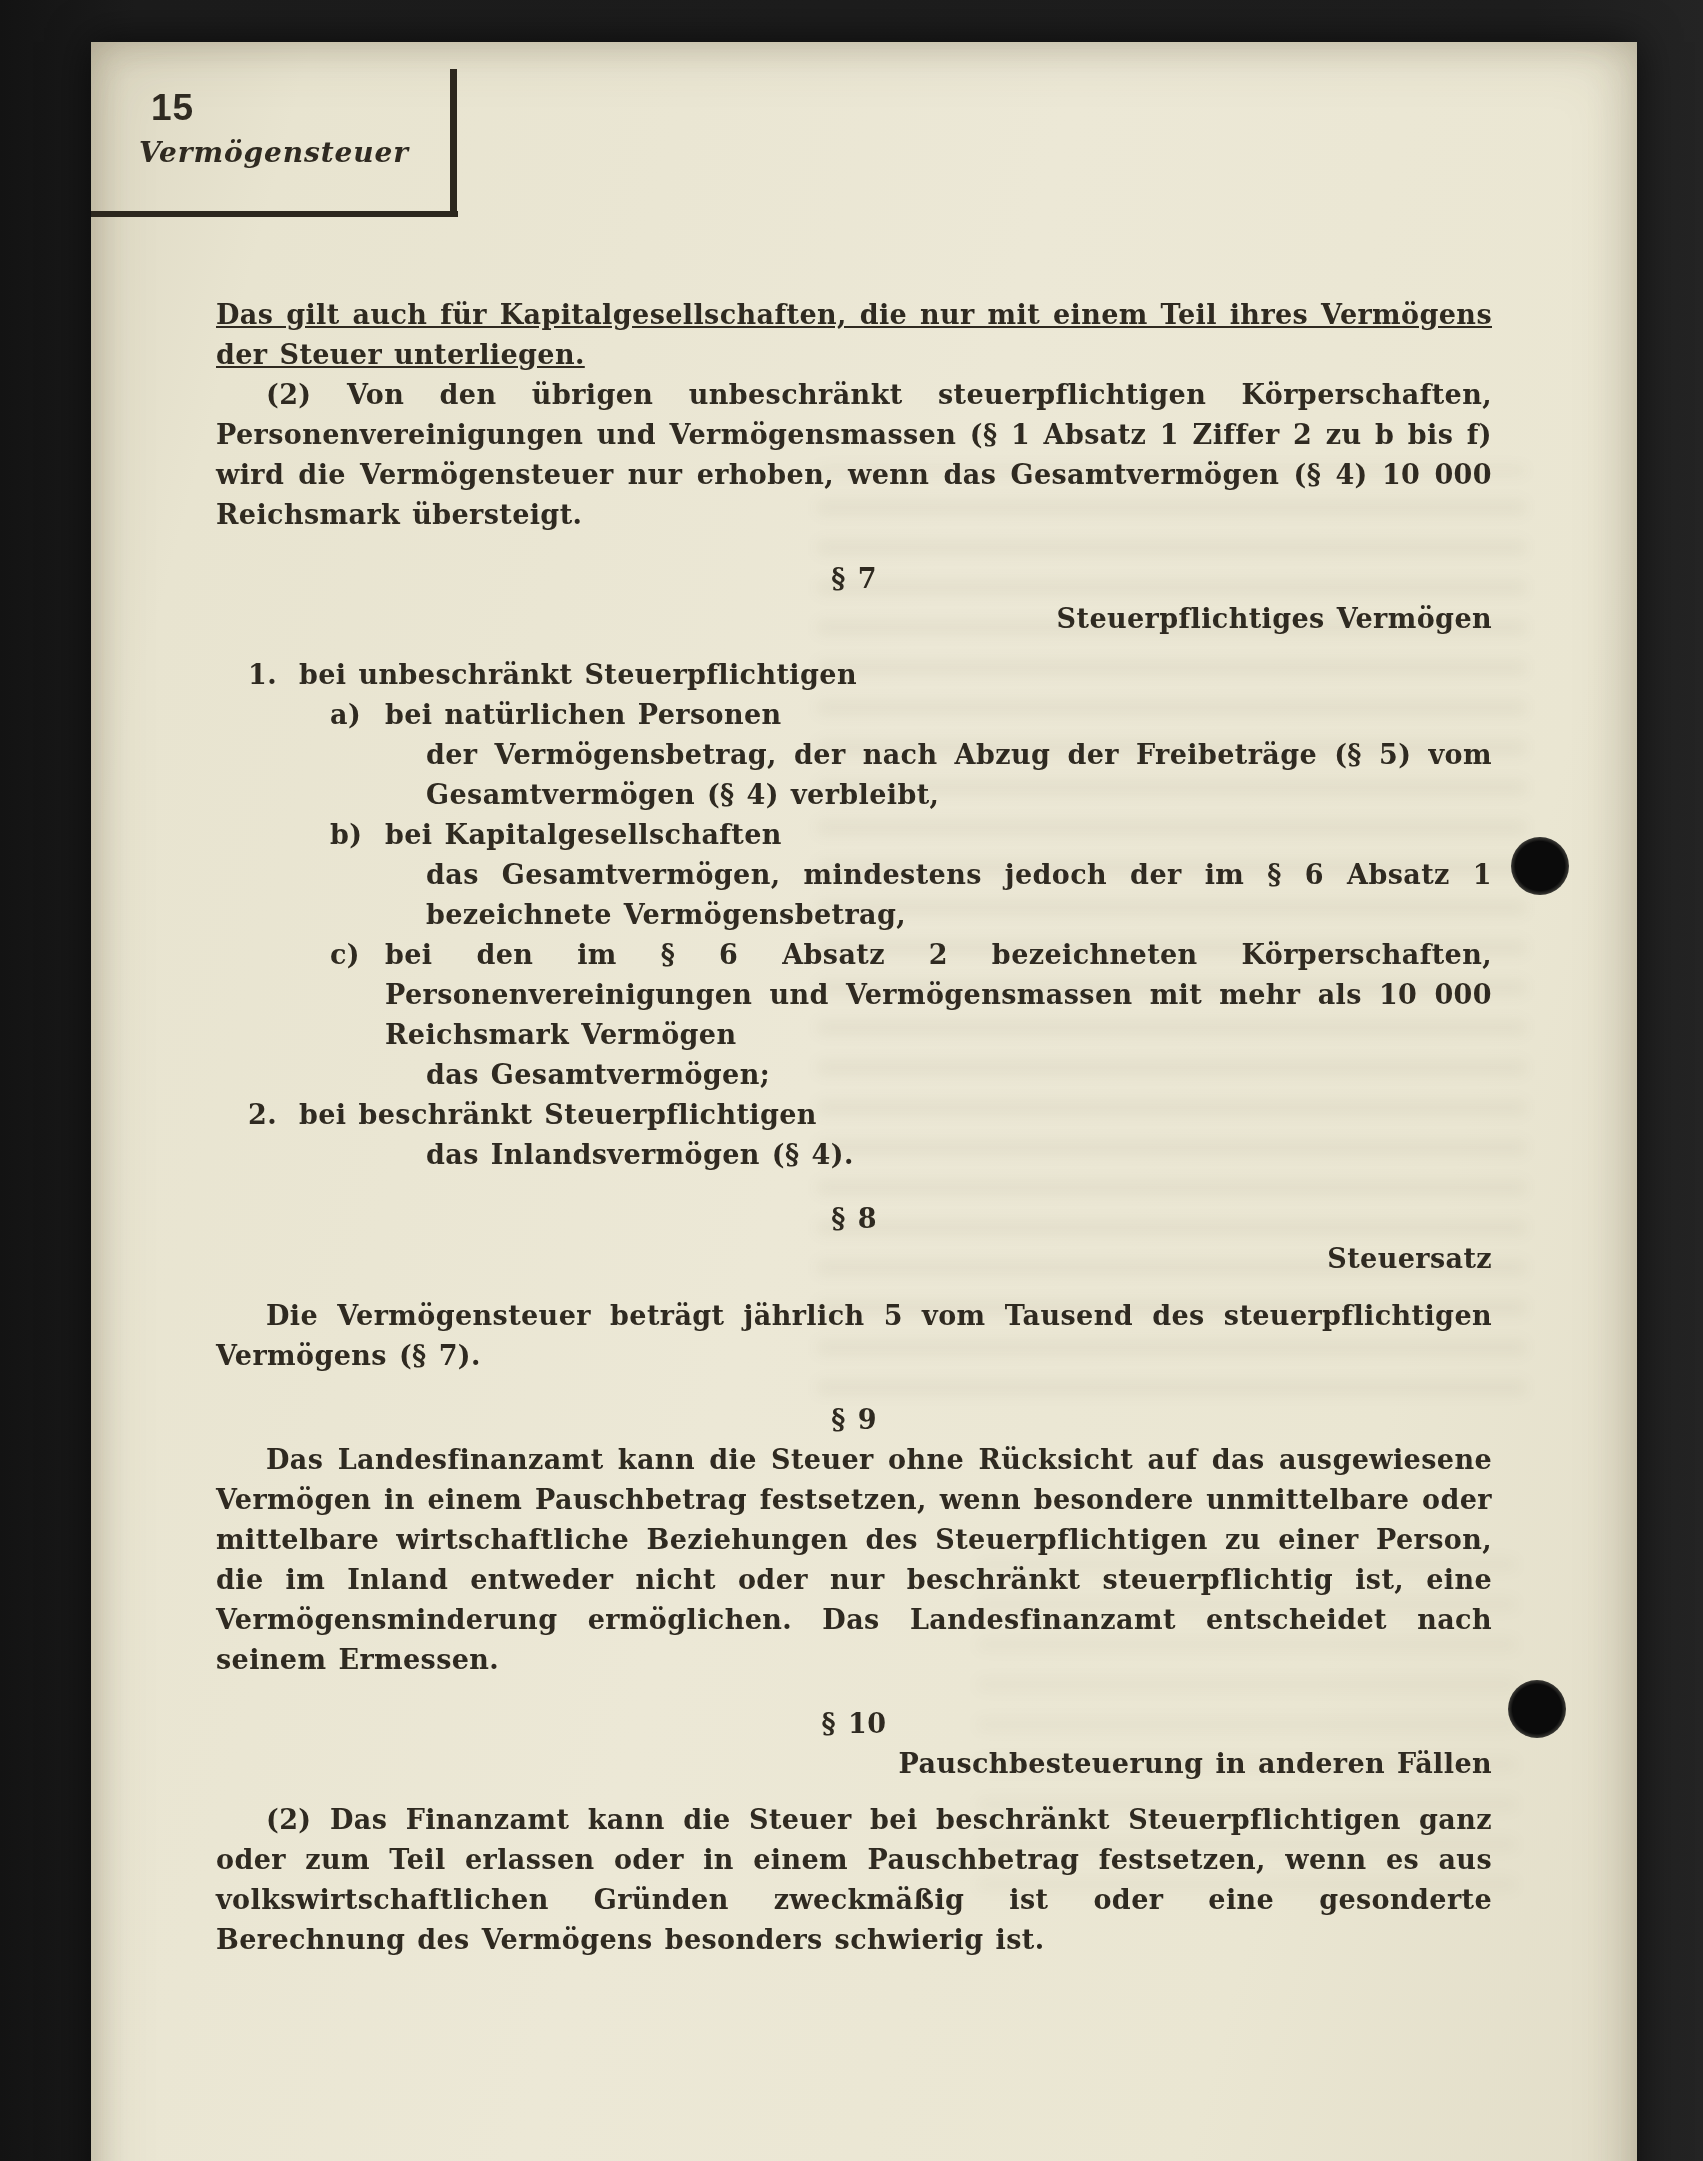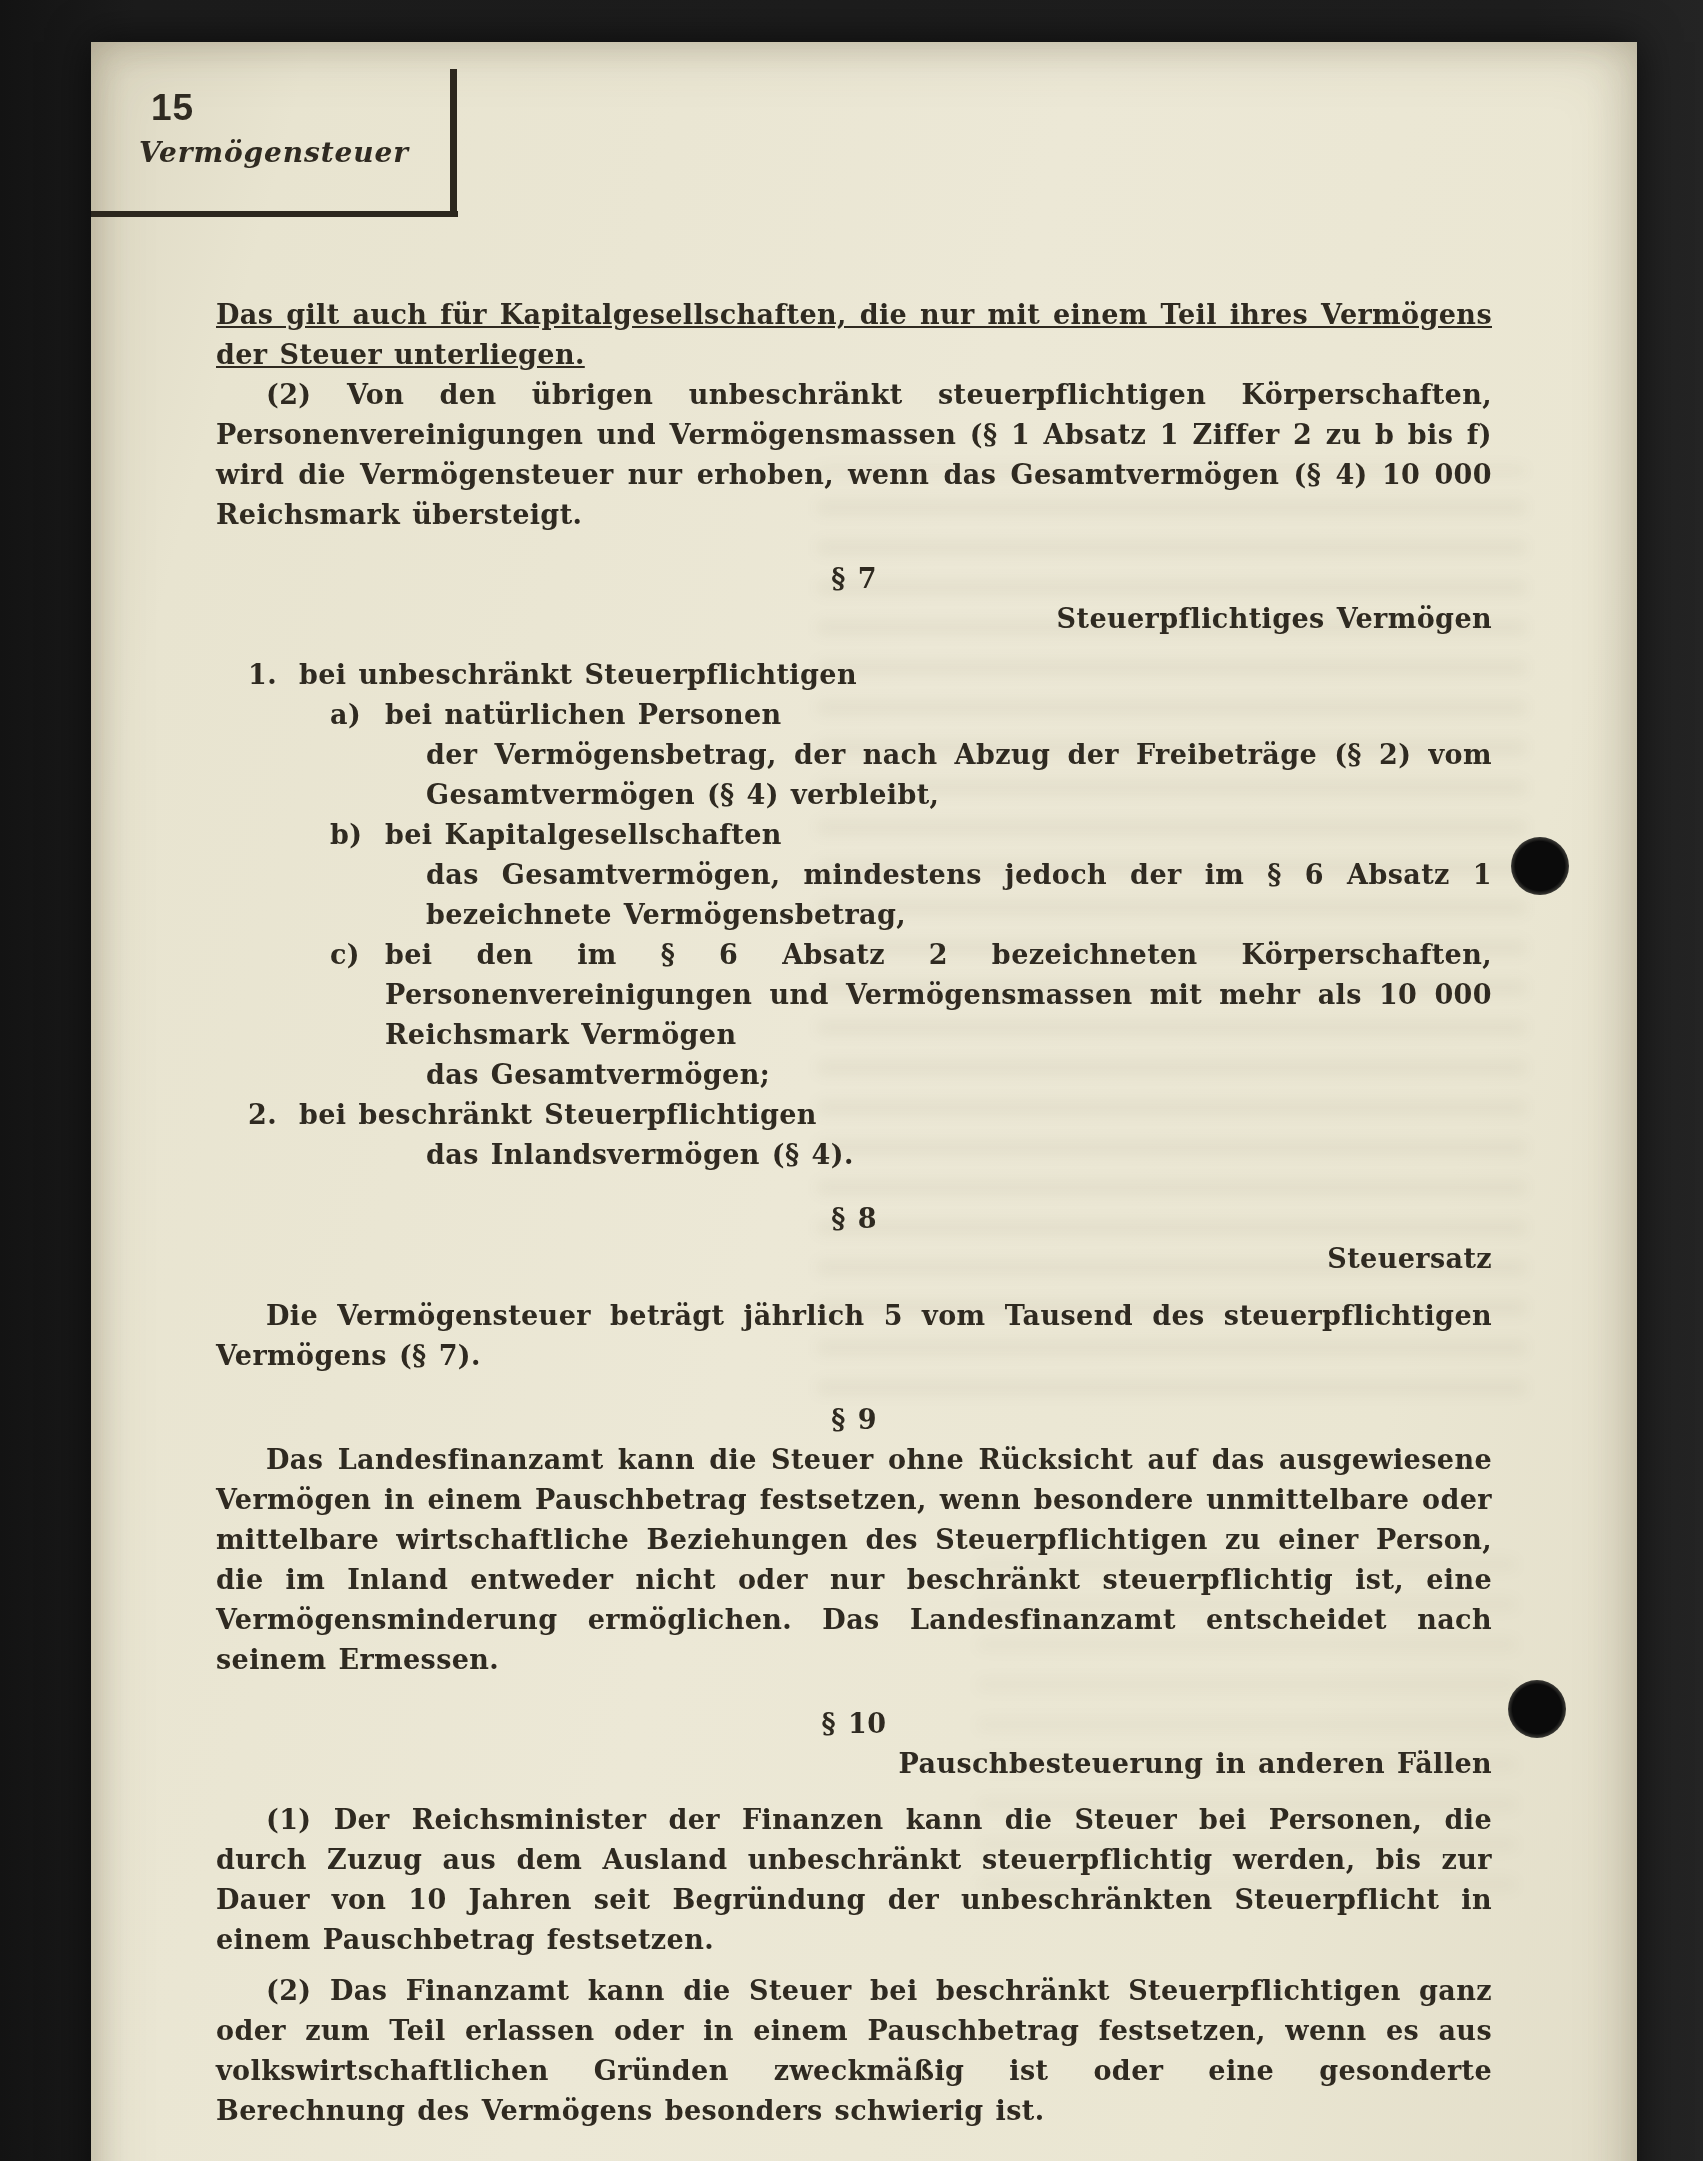--- a/index.html
+++ b/index.html
@@ -73,21 +73,21 @@
     <h4 class="sec-title">Steuerpflichtiges Vermögen</h4>
 
     <div class="li1">
       <span class="marker">1.</span>
       <span class="li-text">bei unbeschränkt Steuerpflichtigen</span>
     </div>
     <div class="li2">
       <span class="marker">a)</span>
       <span class="li-text">bei natürlichen Personen</span>
     </div>
-    <p class="detail">der Vermögensbetrag, der nach Abzug der Freibeträge (§ 2) vom Gesamtvermögen (§ 4) verbleibt,</p>
+    <p class="detail">der Vermögensbetrag, der nach Abzug der Freibeträge (§ 5) vom Gesamtvermögen (§ 4) verbleibt,</p>
 
     <div class="li2">
       <span class="marker">b)</span>
       <span class="li-text">bei Kapitalgesellschaften</span>
     </div>
     <p class="detail">das Gesamtvermögen, mindestens jedoch der im § 6 Absatz 1 bezeichnete Vermögensbetrag,</p>
 
     <div class="li2">
       <span class="marker">c)</span>
       <span class="li-text">bei den im § 6 Absatz 2 bezeichneten Körperschaften, Personenvereinigungen und Vermögensmassen mit mehr als 10 000 Reichsmark Vermögen</span>
@@ -102,19 +102,18 @@
 
     <h3 class="sec-num">§ 8</h3>
     <h4 class="sec-title">Steuersatz</h4>
     <p class="para">Die Vermögensteuer beträgt jährlich 5 vom Tausend des steuerpflichtigen Vermögens (§ 7).</p>
 
     <h3 class="sec-num">§ 9</h3>
     <p class="para">Das Landesfinanzamt kann die Steuer ohne Rücksicht auf das ausgewiesene Vermögen in einem Pauschbetrag festsetzen, wenn besondere unmittelbare oder mittelbare wirtschaftliche Beziehungen des Steuerpflichtigen zu einer Person, die im Inland entweder nicht oder nur beschränkt steuerpflichtig ist, eine Vermögensminderung ermöglichen. Das Landesfinanzamt entscheidet nach seinem Ermessen.</p>
 
     <h3 class="sec-num">§ 10</h3>
     <h4 class="sec-title">Pauschbesteuerung in anderen Fällen</h4>
-    <p class="para">(1) Der Reichsminister der Finanzen kann die Steuer bei Personen, die durch Zuzug aus dem Ausland unbeschränkt steuerpflichtig werden, bis zur Dauer von 10 Jahren seit Begründung der unbeschränkten Steuerpflicht in einem Pauschbetrag festsetzen.</p>
     <p class="para gap">(2) Das Finanzamt kann die Steuer bei beschränkt Steuerpflichtigen ganz oder zum Teil erlassen oder in einem Pauschbetrag festsetzen, wenn es aus volkswirtschaftlichen Gründen zweckmäßig ist oder eine gesonderte Berechnung des Vermögens besonders schwierig ist.</p>
 
   </div>
 
 </div>
 
 
 </body></html>

